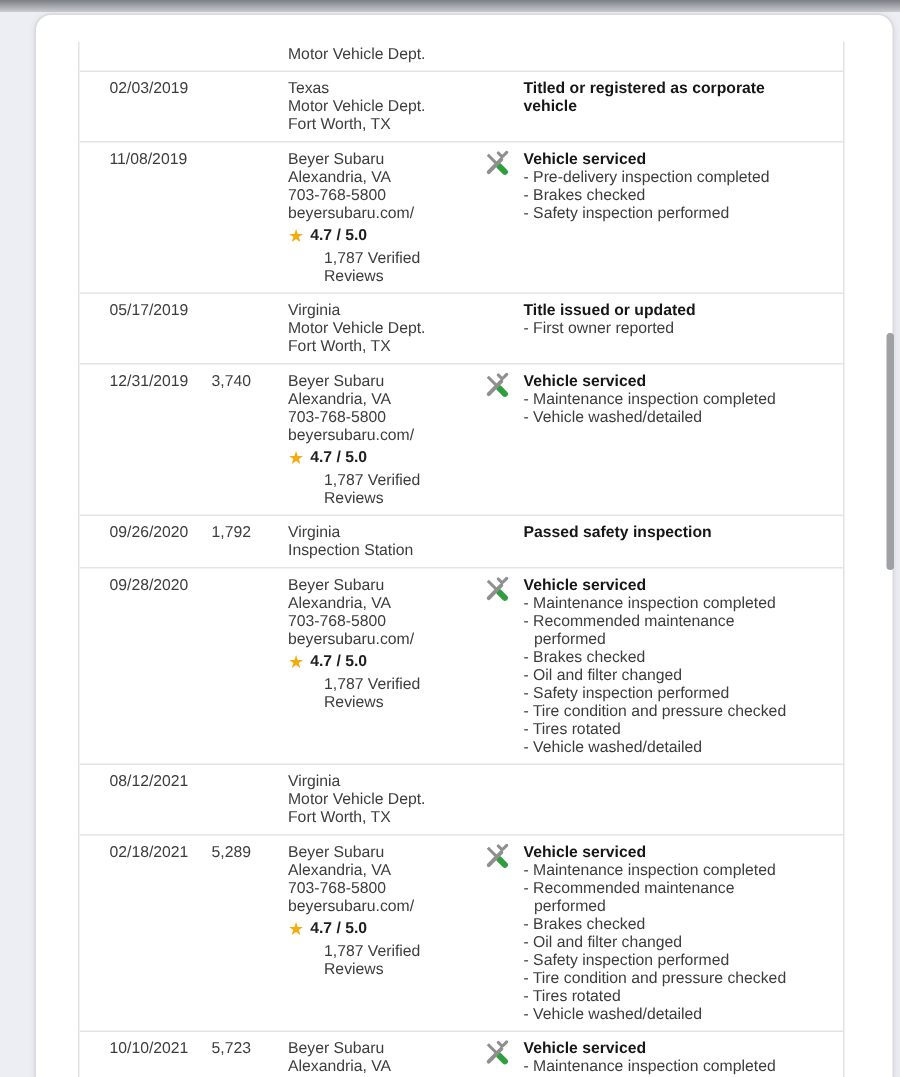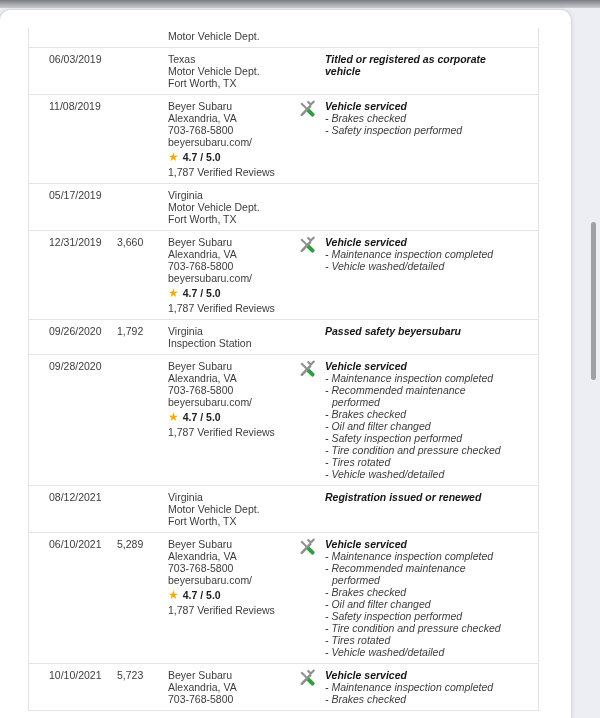--- a/index.html
+++ b/index.html
@@ -9,21 +9,21 @@
     font-size:10.5px; line-height:12px;
     color:#3c3c3c;
     background:#edeef3;
     position:relative;
   }
   .top-band {
     position:absolute; left:0; top:0; width:600px; height:8px;
     background:linear-gradient(180deg,#7b7d84 0%,#a7a9af 55%,#cbccd2 100%);
   }
   .card {
-    position:absolute; left:0; top:10px; width:571px; height:708px;
+    position:absolute; left:24px; top:10px; width:571px; height:708px;
     background:#ffffff;
     border-radius:10px 10px 0 0;
     box-shadow:0 0 0 1px #d9dade, 0 1px 5px rgba(60,64,67,0.18);
     overflow:hidden;
   }
   .history-table {
     position:absolute; left:28px; top:18px; width:511px;
     border-left:1px solid #e2e2e2;
     border-right:1px solid #e2e2e2;
     background:#fff;
@@ -36,24 +36,24 @@
     align-items:start;
   }
   .row-first { padding-top:2px; }
   .cell-date { padding-left:20px; white-space:nowrap; }
   .cell-miles { white-space:nowrap; }
   .cell-source { padding-right:8px; }
   .src-line {}
   .rating-row { margin-top:3px; display:flex; align-items:center; }
   .star { color:#f3ac0c; font-size:12px; line-height:11px; margin-right:4px; }
   .rating-val { font-weight:bold; color:#1d1d1d; }
-  .reviews { margin-top:3px; }
+  .reviews { margin-top:3px;margin-left:24px; }
   .cell-details { position:relative; padding-left:27px; padding-right:24px; }
   .svc-icon { position:absolute; left:0; top:0; width:19px; height:19px; display:block; }
-  .dtext { width:189px;font-style:italic; }
+  .dtext { width:189px; }
   .dtitle { font-weight:bold; color:#161616; }
   .d-item { padding-left:7px; text-indent:-7px; }
   .scrollbar-thumb {
     position:absolute; left:591px; top:222px; width:5px; height:158px;
     background:#9fa0a5; border-radius:3px;
   }
 </style>
 </head>
 <body>
 
@@ -70,21 +70,21 @@
     </div>
     <div class="cell-details">
 
       <div class="dtext">
         
       </div>
     </div>
   </div>
 
   <div class="row">
-    <div class="cell-date">06/03/2019</div>
+    <div class="cell-date">02/03/2019</div>
     <div class="cell-miles"></div>
     <div class="cell-source">
       <div class="src-line">Texas</div>
           <div class="src-line">Motor Vehicle Dept.</div>
           <div class="src-line">Fort Worth, TX</div>
 
     </div>
     <div class="cell-details">
 
       <div class="dtext">
@@ -111,40 +111,48 @@
       <span class="svc-icon">
         <svg width="19" height="19" viewBox="0 0 19 19">
           <line x1="3.2" y1="3.2" x2="10.6" y2="10.6" stroke="#8f8f8f" stroke-width="2"></line>
           <line x1="10.8" y1="10.8" x2="14.6" y2="14.6" stroke="#2f9e3f" stroke-width="4" stroke-linecap="round"></line>
           <line x1="12.2" y1="6.2" x2="3.8" y2="14.8" stroke="#8f8f8f" stroke-width="2.6" stroke-linecap="round"></line>
           <path d="M10.2 2.0 L12.7 4.5 M15.8 1.6 L13.4 4.0" stroke="#8f8f8f" stroke-width="2.1" fill="none" stroke-linecap="round"></path>
         </svg>
       </span>
       <div class="dtext">
         <div class="dtitle">Vehicle serviced</div>
+      <div class="d-item">- Pre-delivery inspection completed</div>
             <div class="d-item">- Brakes checked</div>
             <div class="d-item">- Safety inspection performed</div>
           </div>
     </div>
   </div>
 
   <div class="row">
     <div class="cell-date">05/17/2019</div>
     <div class="cell-miles"></div>
     <div class="cell-source">
       <div class="src-line">Virginia</div>
           <div class="src-line">Motor Vehicle Dept.</div>
           <div class="src-line">Fort Worth, TX</div>
 
     </div>
+    <div class="cell-details">
+
+      <div class="dtext">
+        <div class="dtitle">Title issued or updated</div>
+      <div class="d-item">- First owner reported</div>
+          </div>
+    </div>
   </div>
 
   <div class="row">
     <div class="cell-date">12/31/2019</div>
-    <div class="cell-miles">3,660</div>
+    <div class="cell-miles">3,740</div>
     <div class="cell-source">
       <div class="src-line">Beyer Subaru</div>
           <div class="src-line">Alexandria, VA</div>
           <div class="src-line">703-768-5800</div>
           <div class="src-line">beyersubaru.com/</div>
           <div class="rating-row">
         <span class="star">★</span>
         <span class="rating-val">4.7 / 5.0</span>
       </div>
       <div class="reviews">1,787 Verified Reviews</div>
@@ -170,21 +178,21 @@
     <div class="cell-date">09/26/2020</div>
     <div class="cell-miles">1,792</div>
     <div class="cell-source">
       <div class="src-line">Virginia</div>
           <div class="src-line">Inspection Station</div>
 
     </div>
     <div class="cell-details">
 
       <div class="dtext">
-        <div class="dtitle">Passed safety beyersubaru</div>
+        <div class="dtitle">Passed safety inspection</div>
       </div>
     </div>
   </div>
 
   <div class="row">
     <div class="cell-date">09/28/2020</div>
     <div class="cell-miles"></div>
     <div class="cell-source">
       <div class="src-line">Beyer Subaru</div>
           <div class="src-line">Alexandria, VA</div>
@@ -221,30 +229,24 @@
 
   <div class="row">
     <div class="cell-date">08/12/2021</div>
     <div class="cell-miles"></div>
     <div class="cell-source">
       <div class="src-line">Virginia</div>
           <div class="src-line">Motor Vehicle Dept.</div>
           <div class="src-line">Fort Worth, TX</div>
 
     </div>
-    <div class="cell-details">
-
-      <div class="dtext">
-        <div class="dtitle">Registration issued or renewed</div>
-      </div>
-    </div>
-  </div>
-
-  <div class="row">
-    <div class="cell-date">06/10/2021</div>
+  </div>
+
+  <div class="row">
+    <div class="cell-date">02/18/2021</div>
     <div class="cell-miles">5,289</div>
     <div class="cell-source">
       <div class="src-line">Beyer Subaru</div>
           <div class="src-line">Alexandria, VA</div>
           <div class="src-line">703-768-5800</div>
           <div class="src-line">beyersubaru.com/</div>
           <div class="rating-row">
         <span class="star">★</span>
         <span class="rating-val">4.7 / 5.0</span>
       </div>

